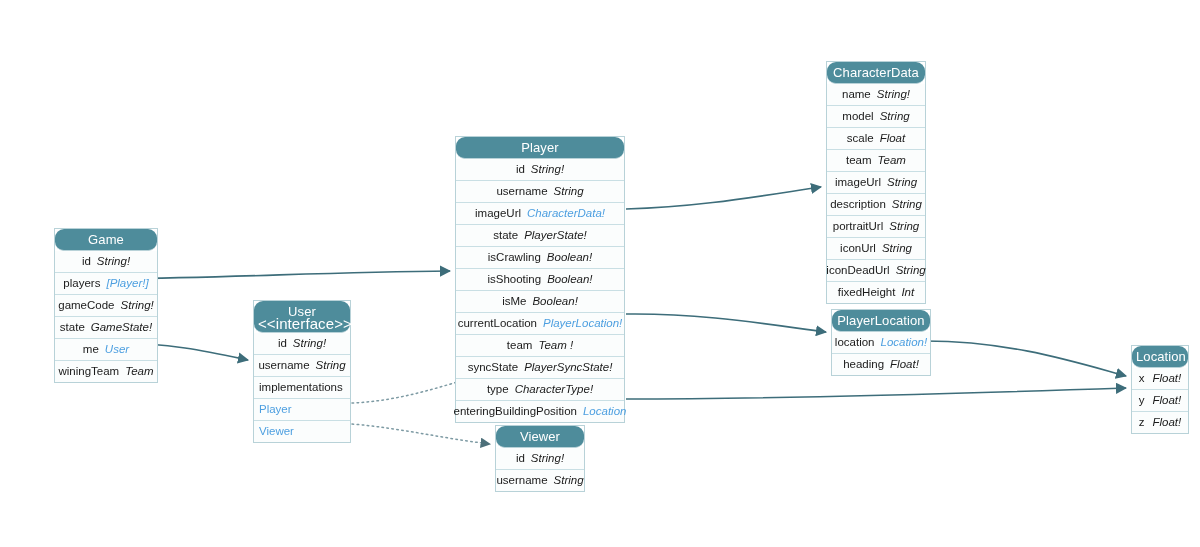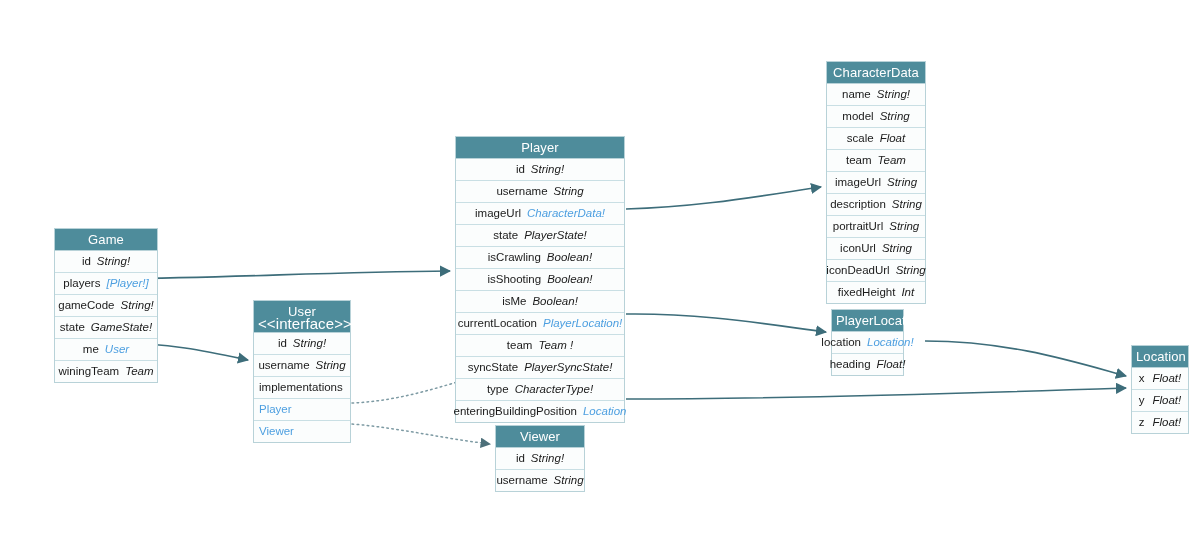--- a/index.html
+++ b/index.html
@@ -41,20 +41,21 @@
   .entity-header {
     background: #4e8c9b;
     color: #ffffff;
     text-align: center;
     font-size: 13px;
     line-height: 15px;
     padding: 3px 4px;
     box-sizing: border-box;
     border-bottom: 1px solid #b8d2d8;
     letter-spacing: 0.1px;
+    border-radius: 9px;
   }
   .entity-header .sub {
     display: block;
     font-size: 15px;
     line-height: 11px;
     margin-top: -1px;
   }
   .row {
     display: flex;
     justify-content: center;
@@ -95,21 +96,21 @@
   .row.implrow .fname {
     color: #4d9fe0;
     padding-right: 0;
   }
   
   #ent-game        { left: 11px;   top: 228px; width: 104px; margin-left: 43px; }
   #ent-user        { left: 253px;  top: 300px; width: 98px;  }
   #ent-player      { left: 455px;  top: 136px; width: 170px; }
   #ent-viewer      { left: 495px;  top: 425px; width: 90px;  }
   #ent-characterdata { left: 826px; top: 61px; width: 100px; }
-  #ent-playerlocation { left: 831px; top: 309px; width: 73px; }
+  #ent-playerlocation { left: 831px; top: 309px; width: 100px; }
   #ent-location    { left: 1131px; top: 345px; width: 58px;  }
 
   #ent-game .row, #ent-game .entity-header { }
   #ent-location .row { padding: 4px 6px; }
   #ent-location .row .fname { padding-right: 8px; }
 </style>
 </head>
 <body>
 
 <div id="canvas">

